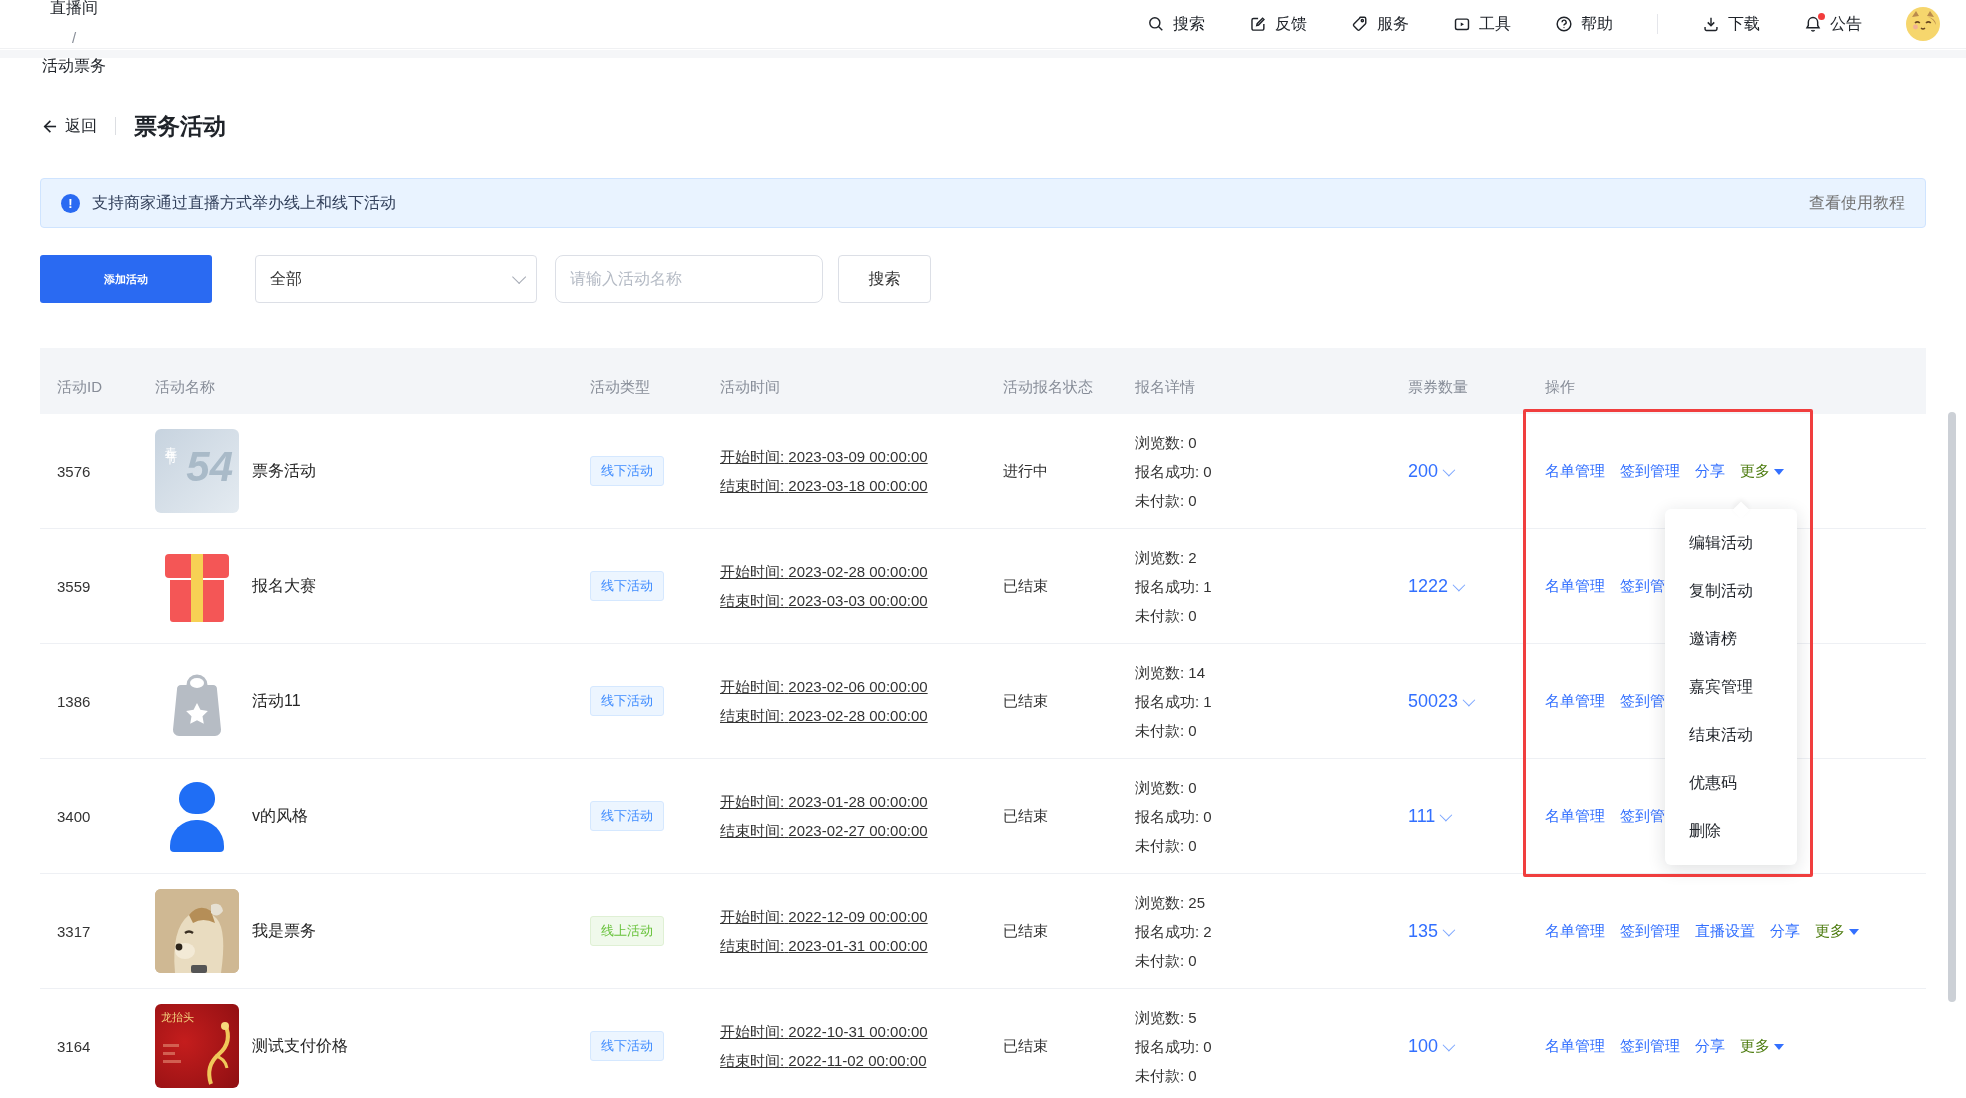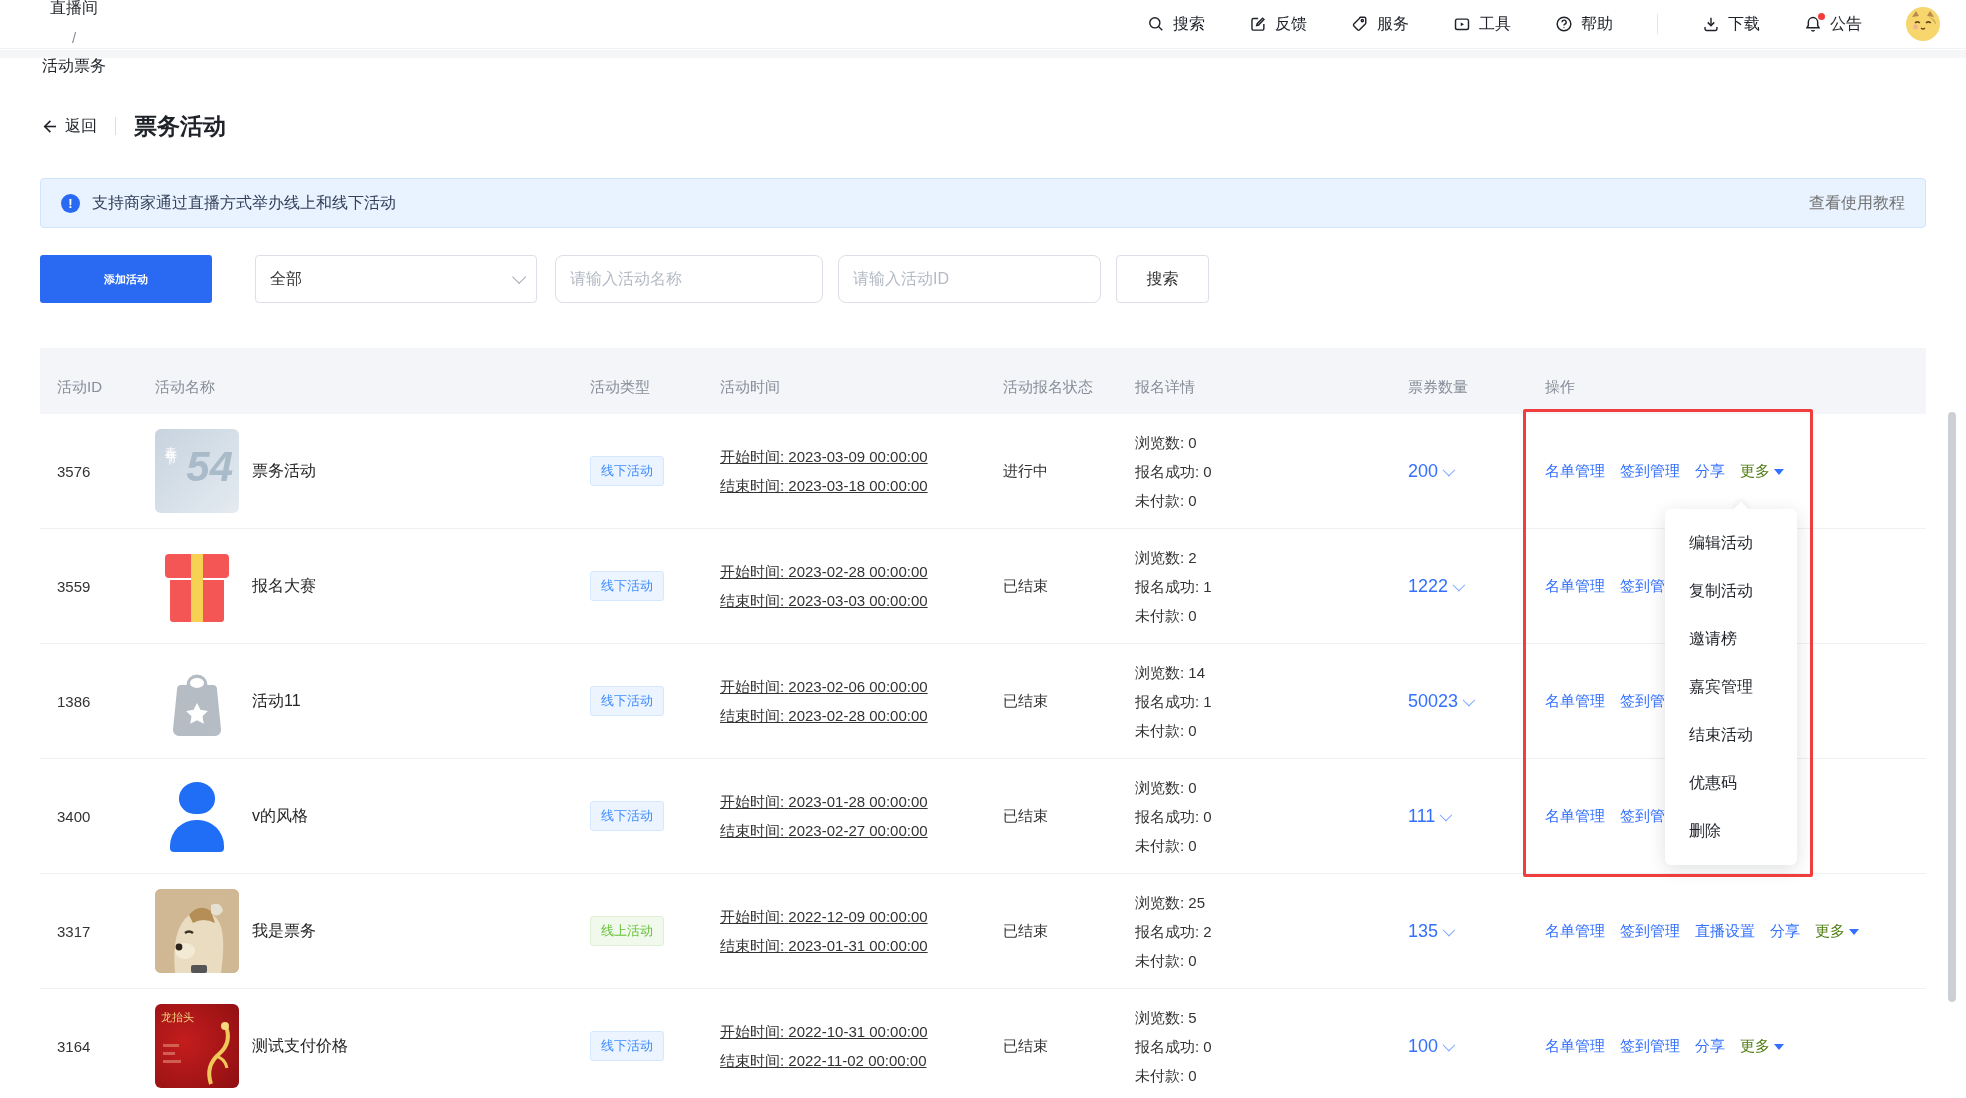--- a/index.html
+++ b/index.html
@@ -206,21 +206,20 @@
   <div class="banner-link">查看使用教程</div>
 </div>
 
 <div class="filters">
   <button class="btn-primary">添加活动</button>
   <div class="select-box">
     <span>全部</span>
     <span class="chev-gray"></span>
   </div>
   <input class="txt-input" placeholder="请输入活动名称" style="">
-  <input class="txt-input id" placeholder="请输入活动ID" style="">
   <button class="btn-plain">搜索</button>
 </div>
 
 <div class="thead grid-cols">
   <div class="th">活动ID</div>
   <div class="th">活动名称</div>
   <div class="th">活动类型</div>
   <div class="th">活动时间</div>
   <div class="th">活动报名状态</div>
   <div class="th">报名详情</div>

